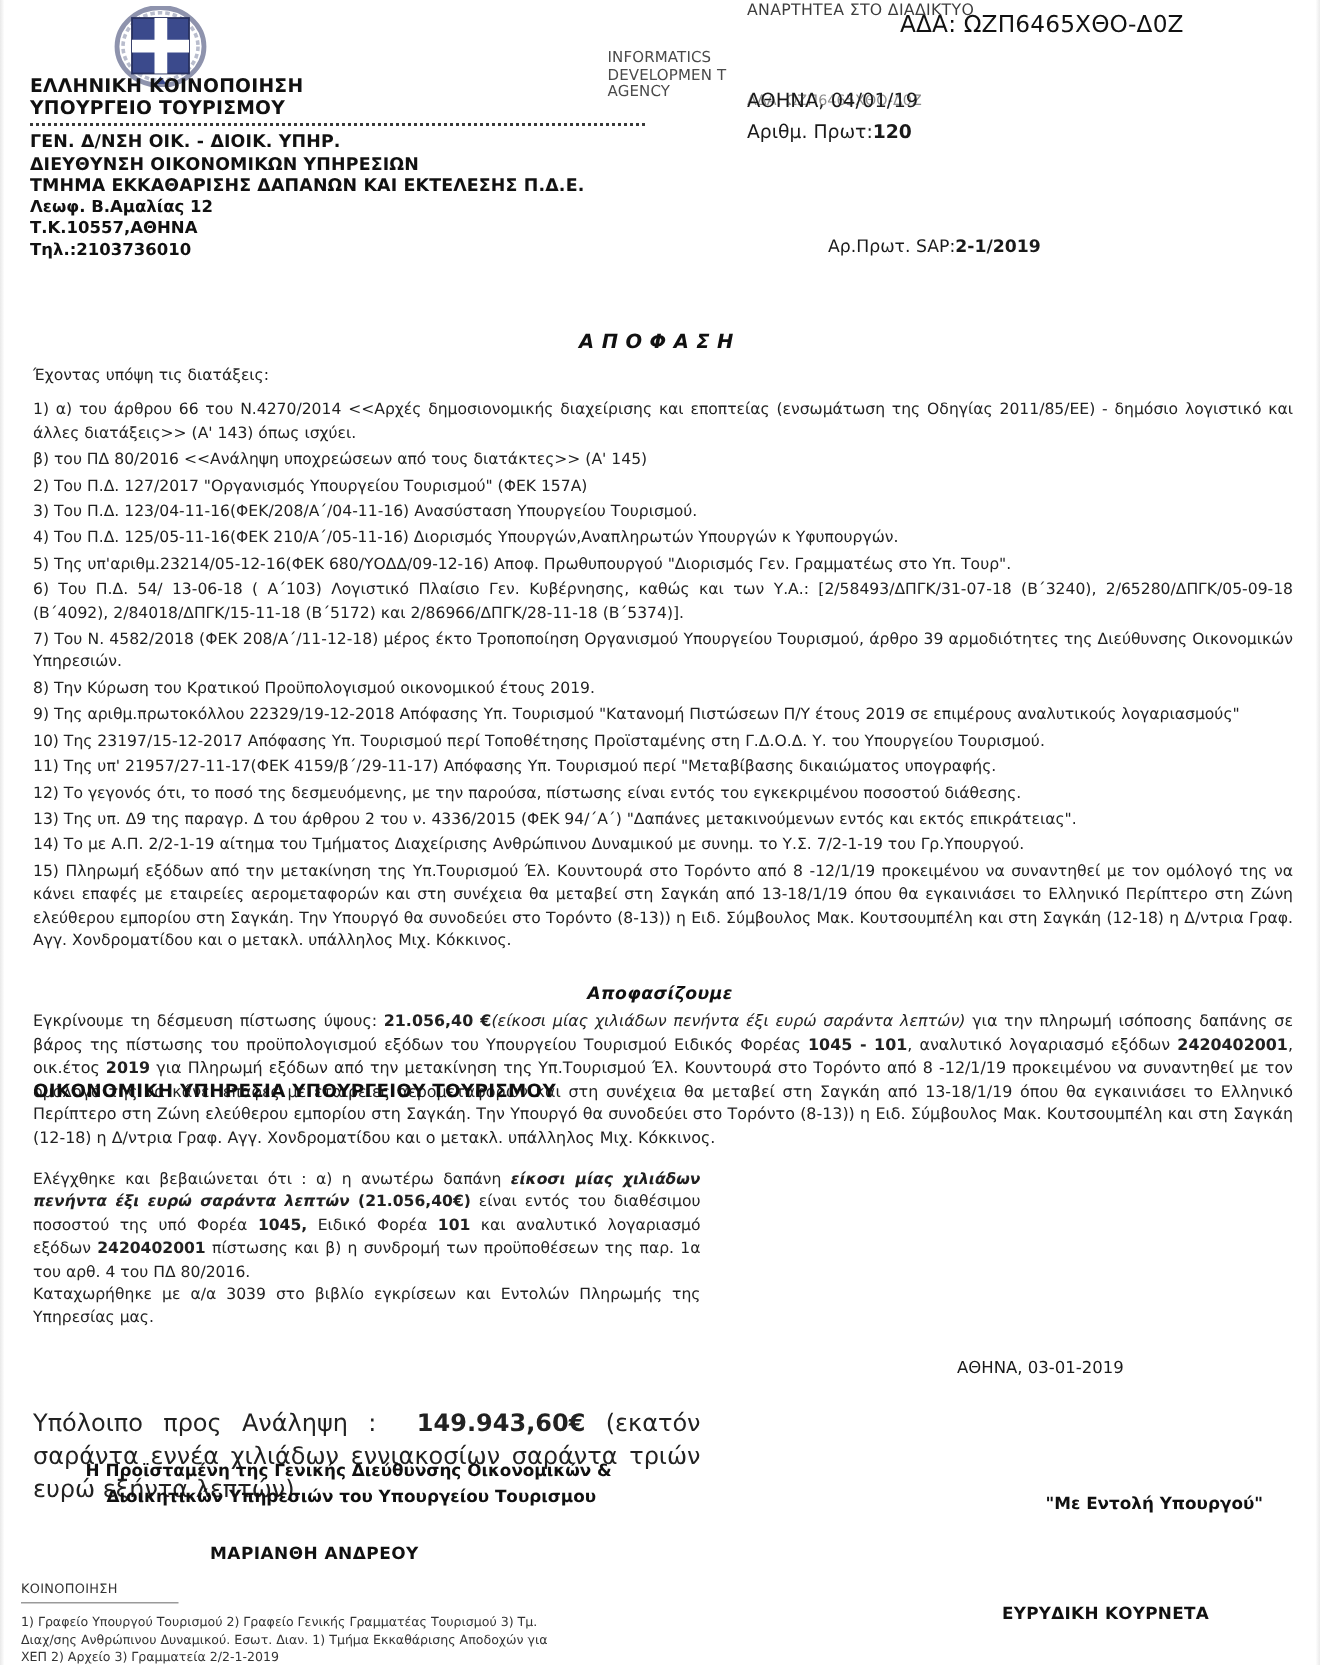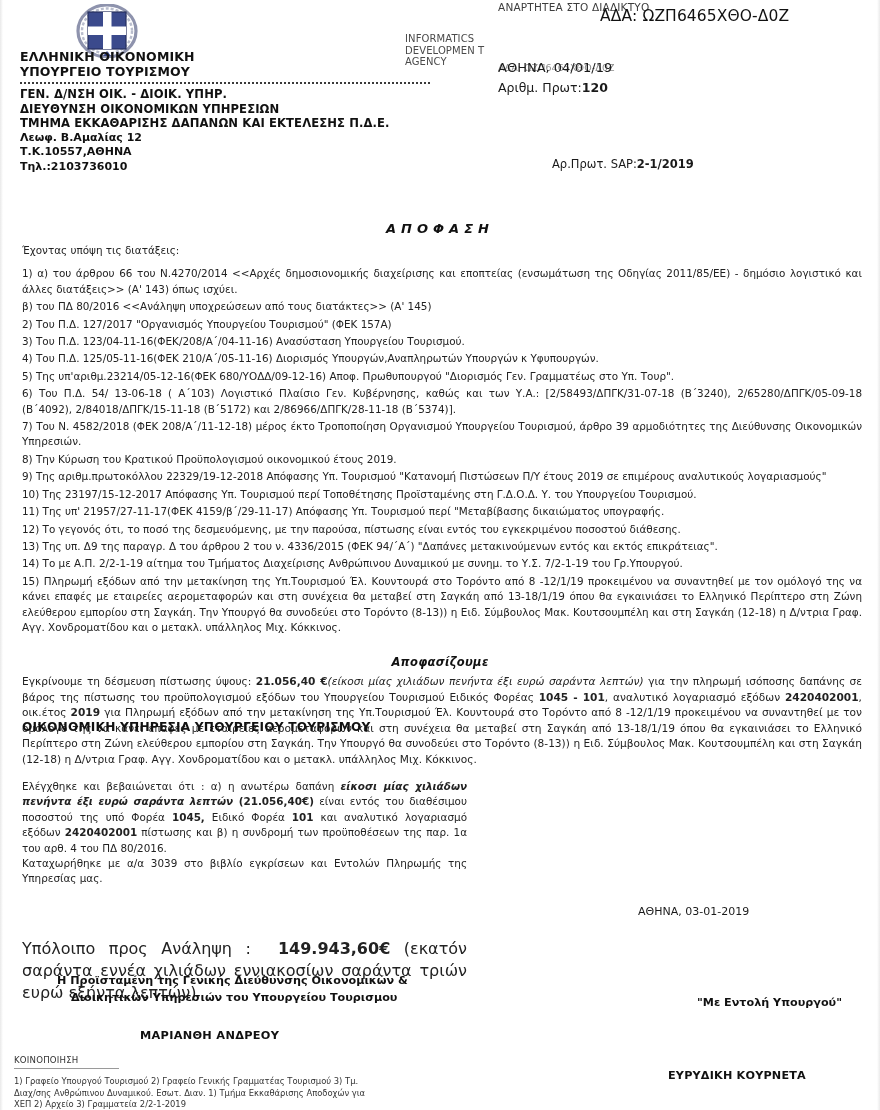--- a/index.html
+++ b/index.html
@@ -365,21 +365,21 @@
       <ellipse cx="31" cy="27" rx="25" ry="22.5" fill="none" stroke="#b9bdcd" stroke-width="2.4" stroke-dasharray="3 2"></ellipse>
       <rect x="12" y="8" width="38" height="37" fill="#3b4a8c"></rect>
       <rect x="12" y="8" width="38" height="37" fill="none" stroke="#27305e" stroke-width="1.2"></rect>
       <rect x="27" y="8" width="8.5" height="37" fill="#ffffff"></rect>
       <rect x="12" y="22.5" width="38" height="8.5" fill="#ffffff"></rect>
       <path d="M31 47 l4 5 -8 0 z" fill="#3b4a8c"></path>
     </svg>
   </div>
 
   <div class="letterhead">
-    <div class="lh-title">ΕΛΛΗΝΙΚΗ ΟΙΚΟΝΟΜΙΚΗ</div>
+    <div class="lh-title">ΕΛΛΗΝΙΚΗ ΚΟΙΝΟΠΟΙΗΣΗ</div>
     <div class="lh-title">ΥΠΟΥΡΓΕΙΟ ΤΟΥΡΙΣΜΟΥ</div>
     <div class="lh-rule"></div>
     <div class="lh-sub">ΓΕΝ. Δ/ΝΣΗ ΟΙΚ. - ΔΙΟΙΚ. ΥΠΗΡ.</div>
     <div class="lh-sub u">ΔΙΕΥΘΥΝΣΗ ΟΙΚΟΝΟΜΙΚΩΝ ΥΠΗΡΕΣΙΩΝ</div>
     <div class="lh-sub u">ΤΜΗΜΑ ΕΚΚΑΘΑΡΙΣΗΣ ΔΑΠΑΝΩΝ ΚΑΙ ΕΚΤΕΛΕΣΗΣ Π.Δ.Ε.</div>
     <div class="lh-small">Λεωφ. Β.Αμαλίας 12</div>
     <div class="lh-small">Τ.Κ.10557,ΑΘΗΝΑ</div>
     <div class="lh-small">Τηλ.:2103736010</div>
   </div>
 

